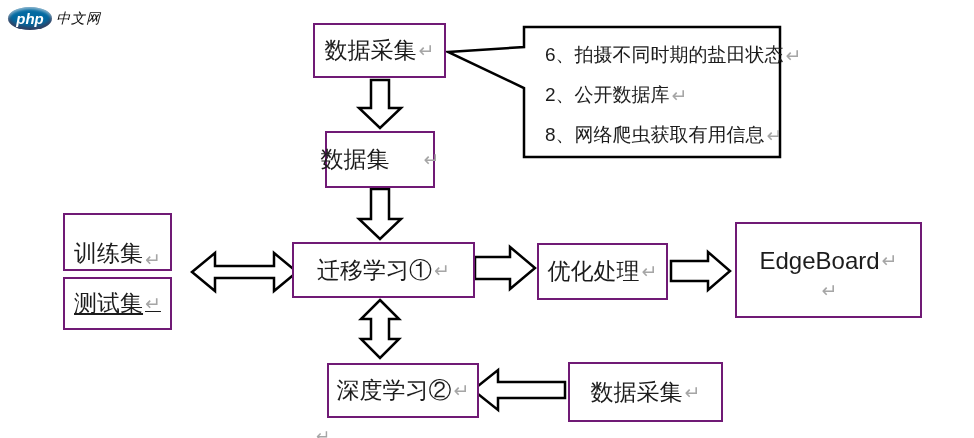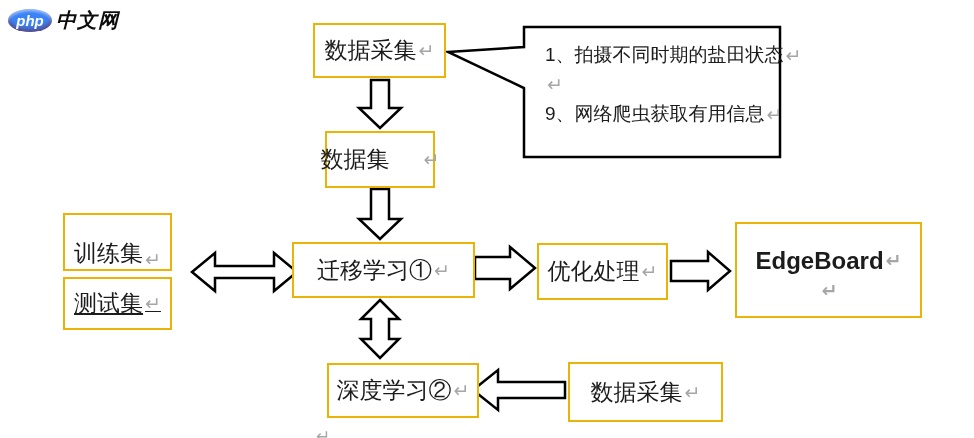--- a/index.html
+++ b/index.html
@@ -10,30 +10,30 @@
   .stage{position:absolute;inset:0;width:974px;height:438px;}
   svg.layer{position:absolute;left:0;top:0;}
   
   .logo{position:absolute;left:8px;top:7px;display:flex;align-items:center;gap:4px;}
   .logo-badge{
     width:44px;height:23px;border-radius:50%;
     display:flex;align-items:center;justify-content:center;
     color:#fff;font-weight:bold;font-style:italic;font-size:15px;
     box-shadow:inset 0 -3px 4px rgba(120,0,0,.45), inset 0 2px 3px rgba(255,255,255,.55);
   }
-  .logo-text{font-size:20px;font-weight:bold;font-style:italic;letter-spacing:1px;color:#0d0d0d;}
+  .logo-text{font-size:14px;font-weight:normal;font-style:italic;letter-spacing:1px;color:#0d0d0d;}
   
   .node{
-    position:absolute;background:#fff;border:2px solid #eab308;
+    position:absolute;background:#fff;border:2px solid #701a75;
     display:flex;align-items:center;justify-content:center;
     font-size:23px;white-space:nowrap;box-sizing:border-box;
   }
   .node .lbl{color:#1c1c1c;}
   .ret{color:#a6a6a6;font-size:19px;margin-left:2px;font-family:"DejaVu Sans",sans-serif;line-height:1;}
-  .node-edgeboard{flex-direction:column;font-size:24px;line-height:40px;font-weight:bold;}
+  .node-edgeboard{flex-direction:column;font-size:24px;line-height:40px;}
   .node-edgeboard .row{display:flex;align-items:center;justify-content:center;}
   
   .callout-text{position:absolute;left:545px;top:35px;font-size:19px;line-height:40px;}
   .callout-text .line{display:flex;align-items:center;white-space:nowrap;}
   .bottom-ret{position:absolute;left:316px;top:426px;color:#a6a6a6;font-size:17px;font-family:"DejaVu Sans",sans-serif;}
 </style>
 </head>
 <body>
 
 <div class="stage">
@@ -53,21 +53,21 @@
 
       <polygon points="671,261 708,261 708,252 730,271 708,290 708,281 671,281"></polygon>
 
       <polygon points="380,300 399,319 389,319 389,339 399,339 380,358 361,339 371,339 371,319 361,319"></polygon>
 
       <polygon points="473,390 498,370 498,382 565,382 565,398 498,398 498,410"></polygon>
     </g>
   </svg>
 
   <div class="logo">
-    <span class="logo-badge" style="background: #3b82f6;">php</span>
+    <span class="logo-badge" style="background: #0369a1;">php</span>
     <span class="logo-text">中文网</span>
   </div>
 
   <div class="node" style="left:313px;top:23px;width:133px;height:55px;">
     <span class="lbl">数据采集</span>
     <span class="ret">↵</span>
   </div>
 
   <div class="node" style="left:325px;top:131px;width:110px;height:57px;gap:32px;">
     <span class="lbl">数据集</span>
@@ -109,27 +109,28 @@
     <span class="ret">↵</span>
   </div>
 
   <div class="node" style="left:568px;top:362px;width:155px;height:60px;">
     <span class="lbl">数据采集</span>
     <span class="ret">↵</span>
   </div>
 
   <div class="callout-text">
     <div class="line">
-      <span>1、拍摄不同时期的盐田状态</span>
+      <span>6、拍摄不同时期的盐田状态</span>
       <span class="ret">↵</span>
     </div>
     <div class="line">
+      <span>2、公开数据库</span>
       <span class="ret">↵</span>
     </div>
     <div class="line">
-      <span>9、网络爬虫获取有用信息</span>
+      <span>8、网络爬虫获取有用信息</span>
       <span class="ret">↵</span>
     </div>
   </div>
 
   <div class="bottom-ret">↵</div>
 
 </div>
 
 </body></html>

